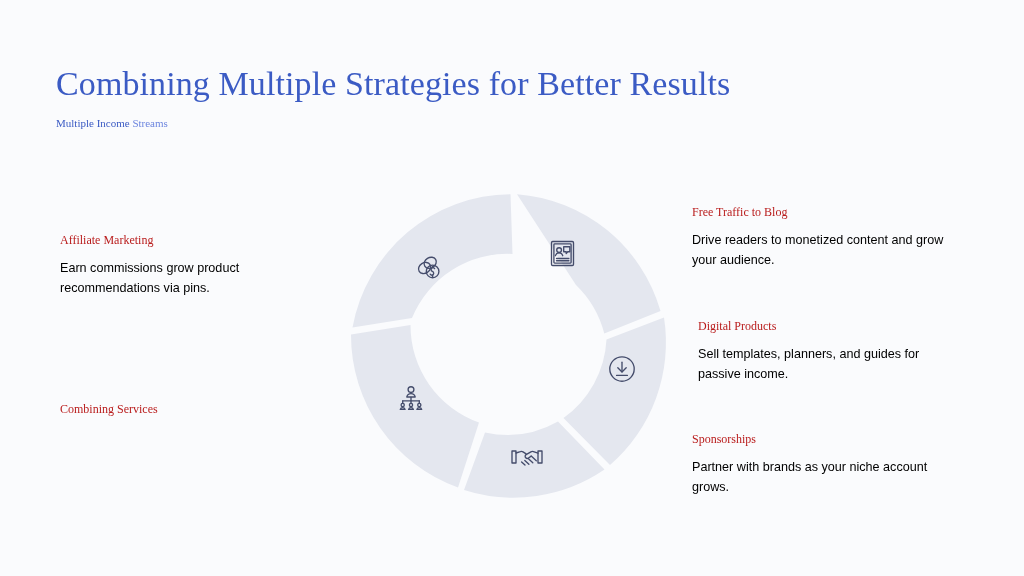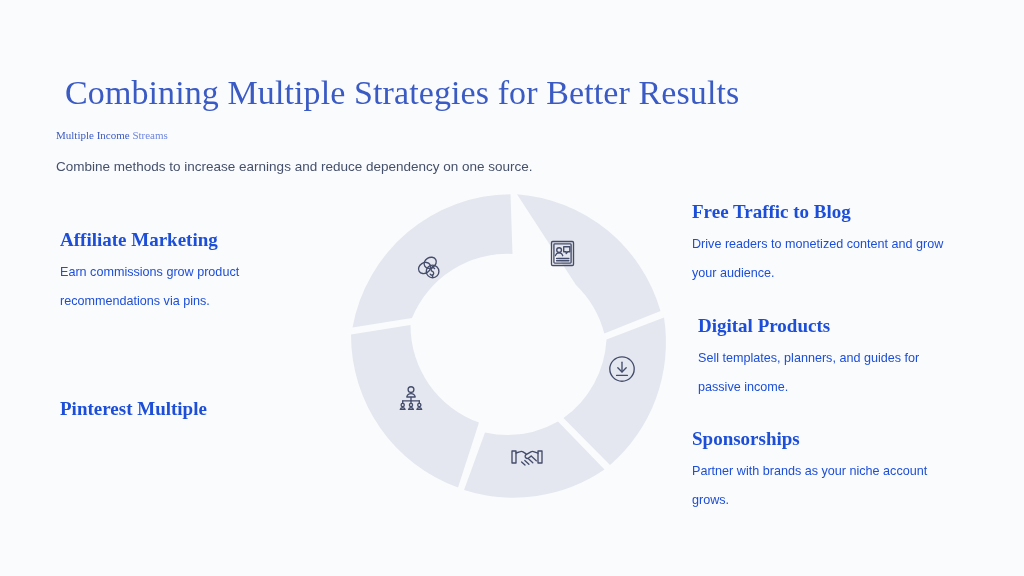--- a/index.html
+++ b/index.html
@@ -29,21 +29,21 @@
     top: 62px;
     width: 900px;
   }
   .page-title {
     font-family: "Liberation Serif", serif;
     font-size: 34px;
     line-height: 44px;
     font-weight: 400;
     color: #3b5bc4;
     letter-spacing: 0.1px;
-    margin: 9px;
+    margin: 0;
     white-space: nowrap;
   }
   .subtitle-row {
     margin-top: 6px;
     font-family: "Liberation Serif", serif;
     font-size: 11px;
     line-height: 23px;
     white-space: nowrap;
   }
   .subtitle-a { color: #3b5bc4; }
@@ -57,30 +57,30 @@
     line-height: 19px;
     color: #45506b;
     white-space: nowrap;
   }
 
   
   .callout { position: absolute; }
   .callout h3 {
     margin: 0 0 7px 0;
     font-family: "Liberation Serif", serif;
-    font-weight: 700;
-    font-size: 19px;
+    font-weight: 400;
+    font-size: 12px;
     line-height: 22px;
-    color: #1d4ed8;
+    color: #b91c1c;
   }
   .callout p {
     margin: 0;
     font-size: 12.6px;
-    line-height: 29px;
-    color: #1d4ed8;
+    line-height: 20px;
+    color: #000000;
   }
 
   .side-left { }
   .side-right { text-align: left; }
 
   .c-affiliate  { left: 60px;  top: 229px; width: 272px; }
   .c-pinterest  { left: 60px;  top: 398px; width: 272px; }
   .c-free       { left: 692px; top: 201px; width: 266px; }
   .c-digital    { left: 692px; top: 315px; width: 270px; }
   .c-digital h3 { margin-left: 6px; }
@@ -112,21 +112,20 @@
 <div class="slide">
 
   <div class="header">
     <h1 class="page-title">Combining Multiple Strategies for Better Results</h1>
     <div class="subtitle-row">
       <span class="subtitle-a">Multiple Income</span>
       <span class="subtitle-b">Streams</span>
     </div>
   </div>
 
-  <div class="lede">Combine methods to increase earnings and reduce dependency on one source.</div>
 
   <div class="donut-wrap">
     <svg width="344" height="344" viewBox="0 0 344 344">
 
       <path class="seg" d="M 177.0 10.2
                A 162 162 0 0 1 320.5 127.0
                L 264.3 149.6
                A 103 103 0 0 0 236.0 101.0
                Z"></path>
 
@@ -213,21 +212,21 @@
 
     </svg>
   </div>
 
   <div class="callout side-left c-affiliate">
     <h3>Affiliate Marketing</h3>
     <p>Earn commissions grow product recommendations via pins.</p>
   </div>
 
   <div class="callout side-left c-pinterest">
-    <h3>Pinterest Multiple</h3>
+    <h3>Combining Services</h3>
   </div>
 
   <div class="callout side-right c-free">
     <h3>Free Traffic to Blog</h3>
     <p>Drive readers to monetized content and grow your audience.</p>
   </div>
 
   <div class="callout side-right c-digital">
     <h3>Digital Products</h3>
     <p>Sell templates, planners, and guides for passive income.</p>

